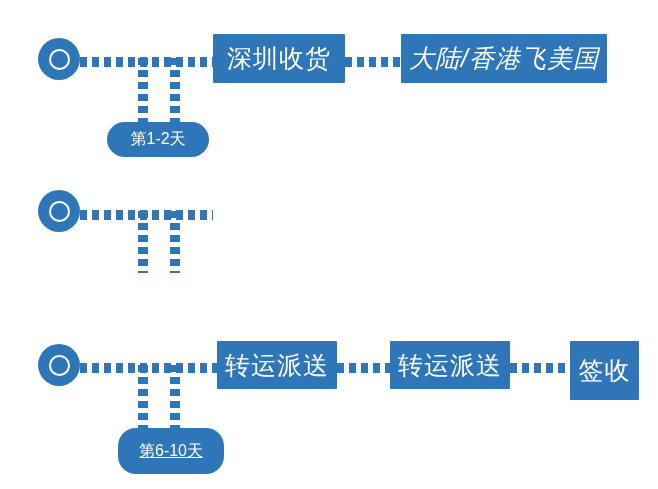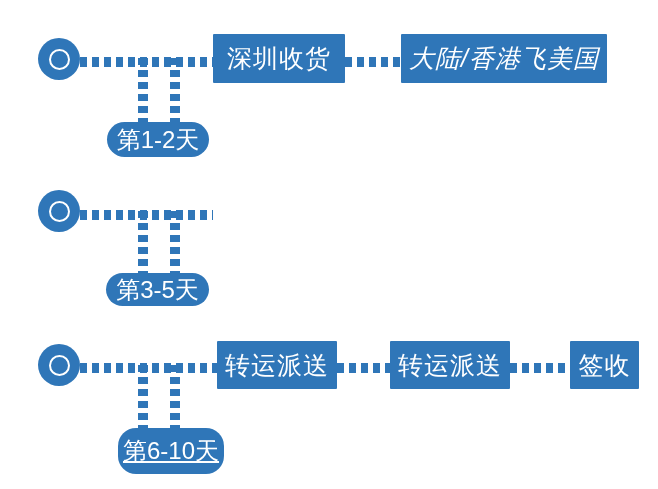--- a/index.html
+++ b/index.html
@@ -57,21 +57,21 @@
     border-radius: 1px;
     white-space: nowrap;
   }
   .pill {
     position: absolute;
     background: var(--accent);
     color: #ffffff;
     display: flex;
     align-items: center;
     justify-content: center;
-    font-size: 24px;
+    font-size: 16px;
     border-radius: 18px;
     white-space: nowrap;
   }
 </style>
 </head>
 <body>
 
 <div class="stage">
 
   <div class="node" style="left:28px; top:28px;">
@@ -84,28 +84,27 @@
   <div class="vdash" style="left:128px; top:48px; height:64px;"></div>
   <div class="vdash" style="left:160px; top:48px; height:64px;"></div>
   <div class="pill" style="left:97px; top:112px; width:102px; height:35px;">第1-2天</div>
 
   <div class="node" style="left:28px; top:180px;">
     <span class="ring"></span>
   </div>
   <div class="hdash" style="left:70px; top:200px; width:133px;"></div>
   <div class="vdash" style="left:128px; top:201px; height:62px;"></div>
   <div class="vdash" style="left:160px; top:201px; height:62px;"></div>
-  <div class="pill" style="left:96px; top:263px; width:103px; height:33px;">第3-5天</div>
 
   <div class="node" style="left:28px; top:334px;">
     <span class="ring"></span>
   </div>
   <div class="hdash" style="left:70px; top:353px; width:137px;"></div>
   <div class="box" style="left:207px; top:331px; width:120px; height:48px;">转运派送</div>
   <div class="hdash" style="left:327px; top:353px; width:53px;"></div>
   <div class="box" style="left:380px; top:331px; width:120px; height:48px;">转运派送</div>
   <div class="hdash" style="left:500px; top:353px; width:60px;"></div>
-  <div class="box" style="left:560px; top:331px; width:69px; height:48px;">签收</div>
+  <div class="box" style="left:560px; top:331px; width:69px; height:59px;">签收</div>
   <div class="vdash" style="left:128px; top:355px; height:64px;"></div>
   <div class="vdash" style="left:160px; top:355px; height:64px;"></div>
   <div class="pill" style="left:108px; top:418px; width:106px; height:46px;text-decoration:underline;">第6-10天</div>
 
 </div>
 
 </body></html>

